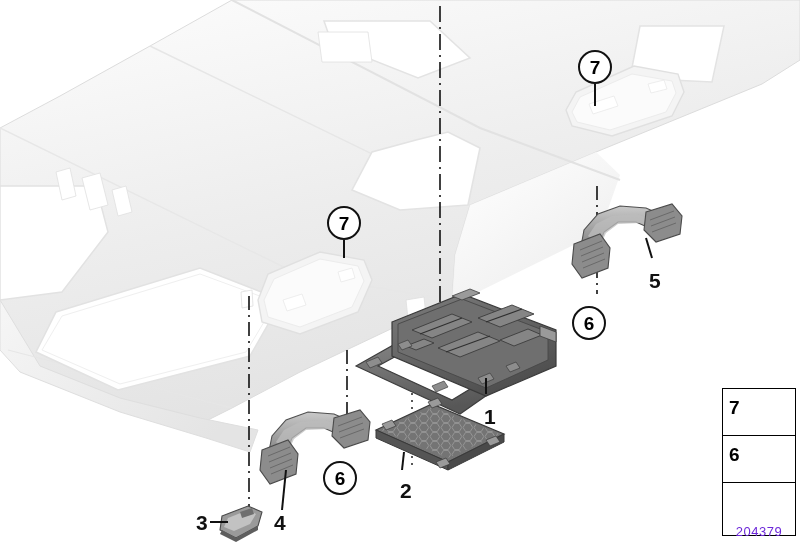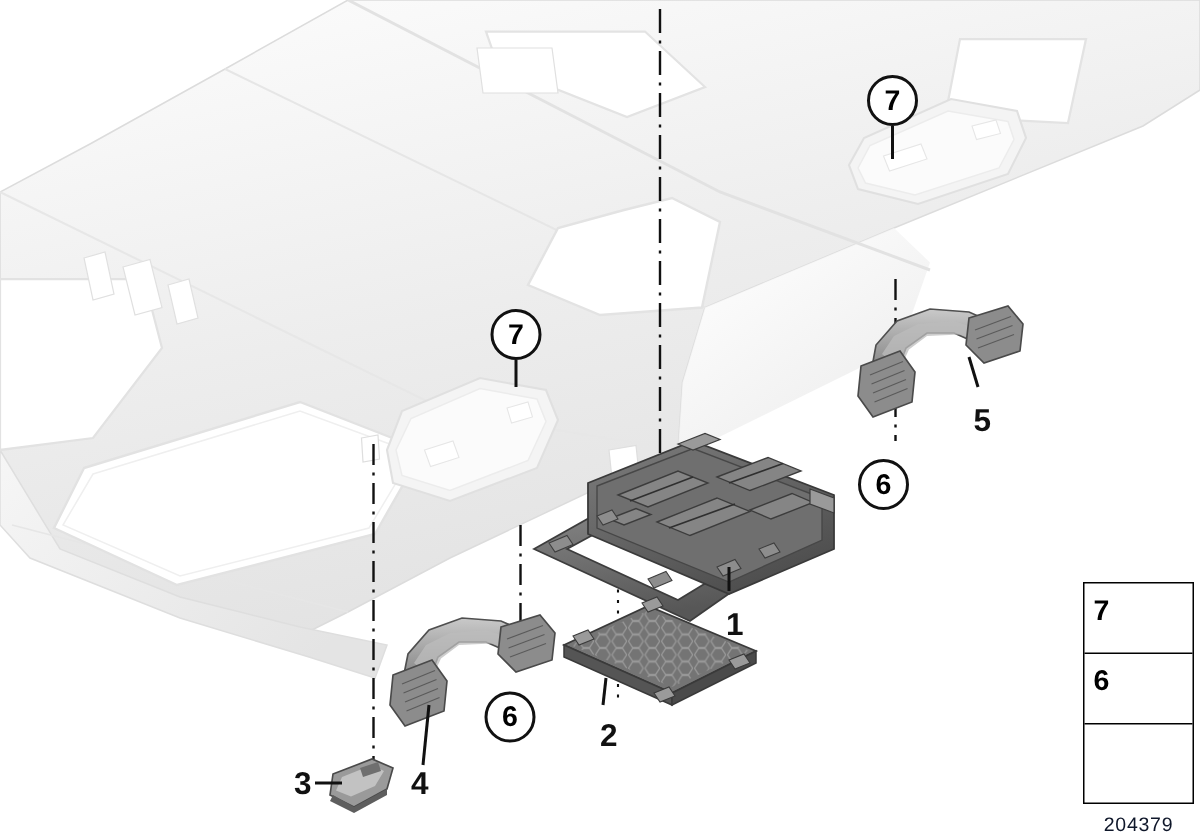--- a/index.html
+++ b/index.html
@@ -14,22 +14,22 @@
            font-weight:bold;font-size:19px;line-height:1;z-index:40;}
   .plainnum{position:absolute;font-weight:bold;font-size:21px;
             line-height:1;z-index:40;color:#111;}
 
   #legend{position:absolute;left:722px;top:388px;width:74px;height:148px;
           border:1px solid #000;background:#fff;box-sizing:border-box;z-index:45;}
   .lg-cell{position:relative;width:100%;height:47px;box-sizing:border-box;
            border-bottom:1px solid #000;}
   .lg-cell.last{height:54px;border-bottom:none;}
   .lg-num{position:absolute;left:6px;top:9px;font-weight:bold;font-size:19px;line-height:1;}
-  #dwgno{position:absolute;left:718px;top:542px;width:82px;text-align:center;
-         font-size:13px;letter-spacing:.5px;color:#0f172a;z-index:45;}
+  #dwgno{position:absolute;left:718px;top:524px;width:82px;text-align:center;
+         font-size:13px;letter-spacing:.5px;color:#6d28d9;z-index:45;}
 </style>
 </head>
 <body>
 
 <div id="stage">
 
   <svg class="layer" viewBox="0 0 800 560">
     <defs>
       <linearGradient id="hlA" x1="0" y1="0" x2="0.4" y2="1">
         <stop offset="0" stop-color="#fdfdfd"></stop>

